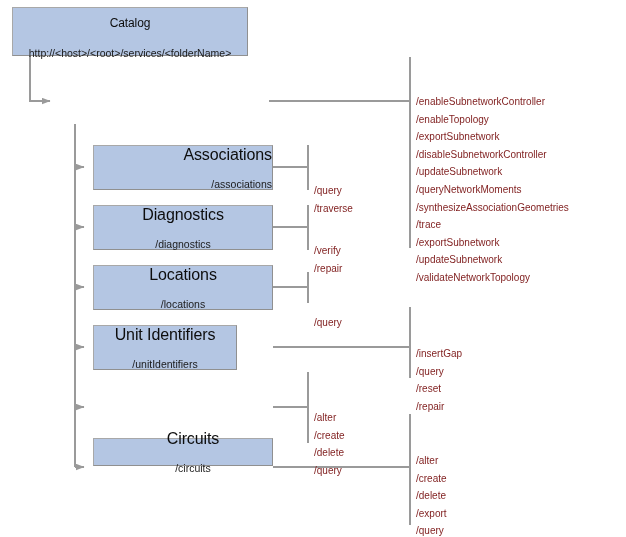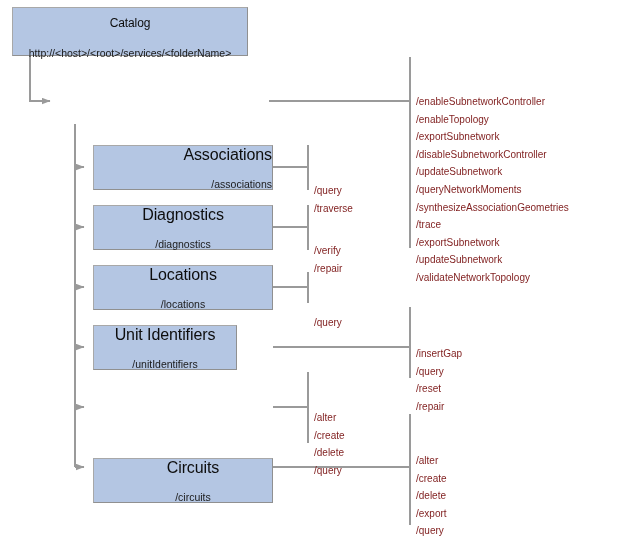--- a/index.html
+++ b/index.html
@@ -131,21 +131,21 @@
     <div class="title">Diagnostics</div>
     <div class="sub">/diagnostics</div>
   </div>
 
   <div class="node" style="left:93px; top:325px; width:144px; height:45px;">
     <div class="title">Unit Identifiers</div>
     <div class="sub">/unitIdentifiers</div>
   </div>
 
 
-  <div class="node" style="left:93px; top:458px; width:180px; height:45px;padding-left:20px;">
+  <div class="node" style="left:93px; top:438px; width:180px; height:28px;padding-left:20px;">
     <div class="title">Circuits</div>
     <div class="sub">/circuits</div>
   </div>
 
   <div class="oplist" style="left:416px; top:57px;">
       <span class="op">/enableSubnetworkController</span>
       <span class="op">/enableTopology</span>
       <span class="op">/exportSubnetwork</span>
       <span class="op">/disableSubnetworkController</span>
       <span class="op">/updateSubnetwork</span>

